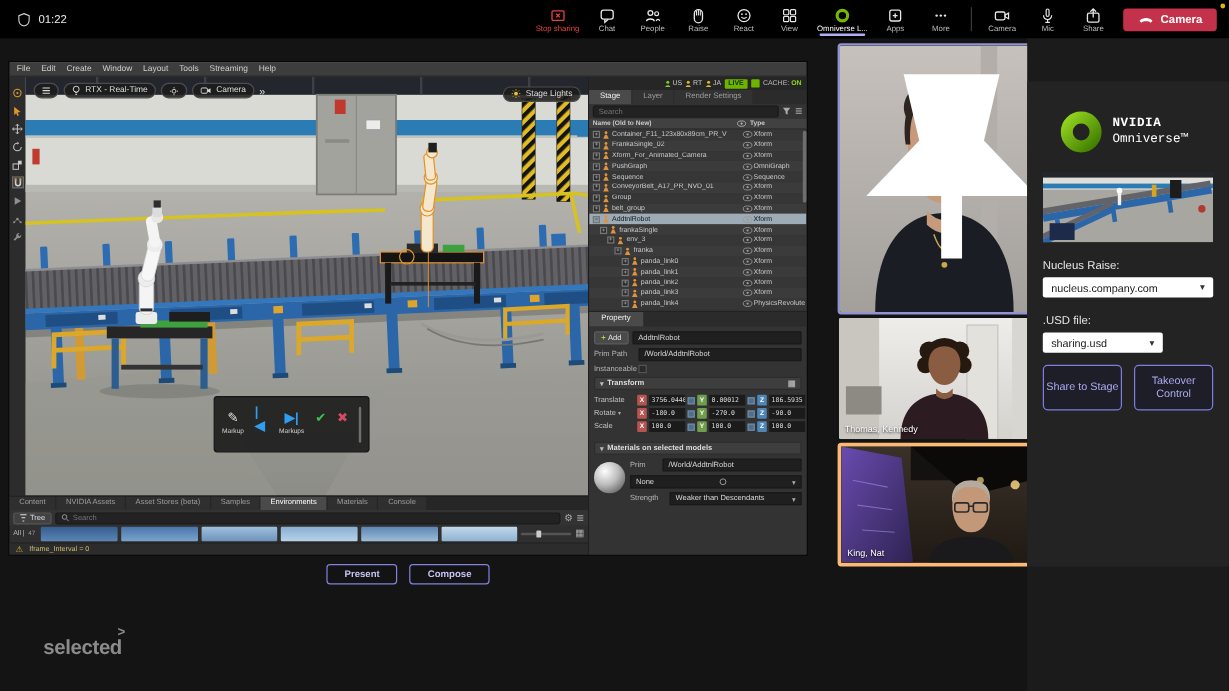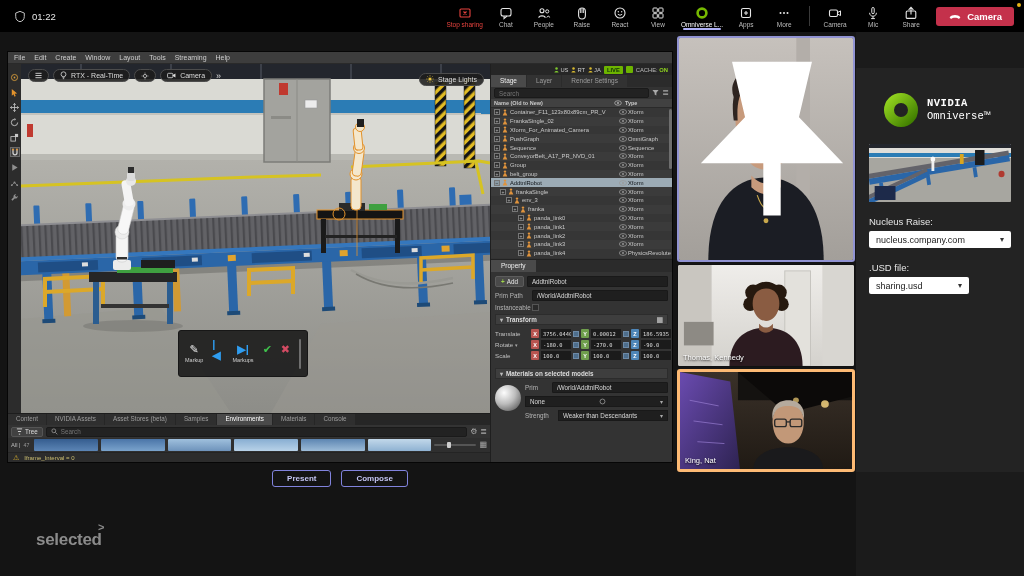--- a/index.html
+++ b/index.html
@@ -157,21 +157,21 @@
   #stage-btn-row { position:absolute; left:8px; top:470px; width:664px; display:flex; justify-content:center; gap:10px; }
   .ghost-btn { background:#131313; border:1px solid #8183dd; color:#c3c4f2; font-size:8px; font-weight:bold;
     border-radius:3px; padding:3px 14px; cursor:pointer; }
 
   
   #accenture { position:absolute; left:36px; top:530px; color:#8b8b8b; font-size:17px; font-weight:bold;
     letter-spacing:-0.3px; }
   #accenture .gt { position:absolute; left:62px; top:-9px; font-size:11px; font-weight:bold; }
 
   
-  #videos { position:absolute; left:677px; top:36px; width:178px; height:436px;text-decoration:underline; }
+  #videos { position:absolute; left:698px; top:36px; width:178px; height:436px;text-decoration:underline; }
   .video { position:absolute; left:0; width:178px; border-radius:3px; overflow:hidden; background:#222; }
   #video1 { top:0; height:226px; border:2px solid #9193d2; }
   #video2 { top:228px; height:103px; border:1px solid #111; }
   #video3 { top:333px; height:103px; border:3px solid #fdba74; }
   .video svg { display:block; width:100%; height:100%; }
   .vname { position:absolute; left:5px; bottom:4px; color:#fff; font-size:7.5px;
     text-shadow:0 1px 2px rgba(0,0,0,.9); }
   #pin { position:absolute; left:6px; bottom:6px; }
 
   
@@ -1184,14 +1184,18 @@
     <div class="sp-label">Nucleus Raise:</div>
     <div class="sp-select" id="sel-nucleus">
       <span>nucleus.company.com</span>
       <span class="dd-caret">▾</span>
     </div>
     <div class="sp-label">.USD file:</div>
     <div class="sp-select" id="sel-usd">
       <span>sharing.usd</span>
       <span class="dd-caret">▾</span>
     </div>
+    <div id="sp-btns">
+      <div class="sp-btn">Share to Stage</div>
+      <div class="sp-btn">Takeover Control</div>
+    </div>
   </div>
 </div>
 
 </body></html>

